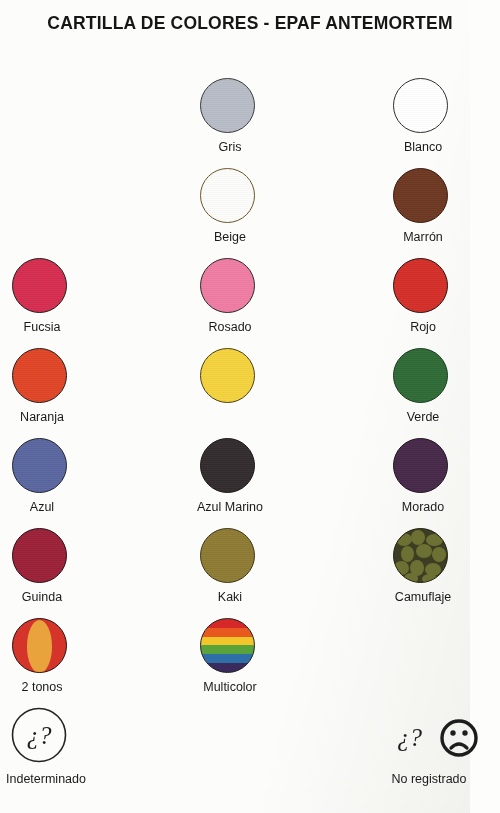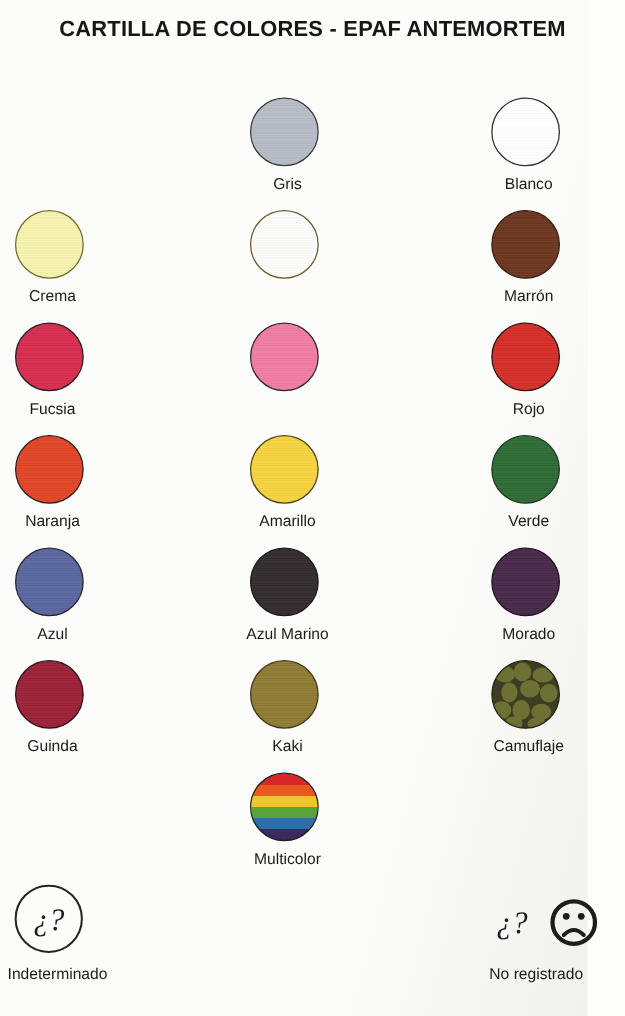--- a/index.html
+++ b/index.html
@@ -152,55 +152,52 @@
         <div class="swatch solid" id="sw-0-1" style="border: 1.4px solid rgb(58, 58, 58); background: rgb(183, 188, 198);"></div>
         <div class="label">Gris</div>
       </div>
       <div class="cell c2">
         <div class="swatch solid" id="sw-0-2" style="border: 1.4px solid rgb(46, 46, 46); background: rgb(255, 255, 255);"></div>
         <div class="label">Blanco</div>
       </div>
     </div>
 
     <div class="row">
-      <div class="cell c0">
-        <div class="swatch solid" id="sw-1-0" style="border: 1.4px solid rgb(109, 106, 42); background: rgb(247, 244, 176);"></div>
-        <div class="label">Crema</div>
-      </div>
       <div class="cell c1">
         <div class="swatch solid" id="sw-1-1" style="border: 1.4px solid rgb(109, 85, 38);"></div>
+        <div class="label">Beige</div>
       </div>
       <div class="cell c2">
         <div class="swatch solid" id="sw-1-2" style="border: 1.4px solid rgb(58, 28, 16); background: rgb(109, 56, 34);"></div>
         <div class="label">Marrón</div>
       </div>
     </div>
 
     <div class="row">
       <div class="cell c0">
         <div class="swatch solid" id="sw-2-0" style="border: 1.4px solid rgb(31, 31, 31); background: rgb(214, 45, 79);"></div>
         <div class="label">Fucsia</div>
       </div>
       <div class="cell c1">
         <div class="swatch solid" id="sw-2-1" style="border: 1.4px solid rgb(42, 42, 42); background: rgb(240, 124, 164);"></div>
+        <div class="label">Rosado</div>
       </div>
       <div class="cell c2">
         <div class="swatch solid" id="sw-2-2" style="border: 1.4px solid rgb(42, 18, 16); background: rgb(212, 47, 40);"></div>
         <div class="label">Rojo</div>
       </div>
     </div>
 
     <div class="row">
       <div class="cell c0">
         <div class="swatch solid" id="sw-3-0" style="border: 1.4px solid rgb(39, 32, 28); background: rgb(224, 69, 38);"></div>
         <div class="label">Naranja</div>
       </div>
       <div class="cell c1">
         <div class="swatch solid" id="sw-3-1" style="border: 1.4px solid rgb(74, 63, 22); background: rgb(244, 211, 62);"></div>
-        <div class="label">Amarillo</div>
       </div>
       <div class="cell c2">
         <div class="swatch solid" id="sw-3-2" style="border: 1.4px solid rgb(27, 58, 31); background: rgb(47, 107, 54);"></div>
         <div class="label">Verde</div>
       </div>
     </div>
 
     <div class="row">
       <div class="cell c1">
         <div class="swatch solid" id="sw-4-1" style="border: 1.4px solid rgb(27, 23, 25); background: rgb(51, 44, 46);"></div>
@@ -237,20 +234,26 @@
           <span class="blob" style="left: 16px; top: 31px; width: 14px; height: 16px; background: rgb(109, 112, 51);"></span>
           <span class="blob" style="left: 31px; top: 34px; width: 16px; height: 13px; background: rgb(109, 112, 51);"></span>
           <span class="blob" style="left: 10px; top: 44px; width: 14px; height: 11px; background: rgb(109, 112, 51);"></span>
           <span class="blob" style="left: 28px; top: 45px; width: 15px; height: 10px; background: rgb(109, 112, 51);"></span>
         </div>
         <div class="label">Camuflaje</div>
       </div>
     </div>
 
     <div class="row">
+      <div class="cell c0">
+        <div class="swatch sw-dostonos" id="sw-6-0" style="border: 1.4px solid rgb(42, 18, 16); background: rgb(213, 52, 43);">
+          <span class="lens" style="background: rgb(232, 163, 60);"></span>
+        </div>
+        <div class="label">2 tonos</div>
+      </div>
       <div class="cell c1">
         <div class="swatch sw-multicolor" id="sw-6-1" style="border: 1.4px solid rgb(31, 31, 31); background: linear-gradient(rgb(214, 40, 40) 0%, rgb(214, 40, 40) 16.67%, rgb(232, 89, 31) 16.67%, rgb(232, 89, 31) 33.33%, rgb(242, 197, 42) 33.33%, rgb(242, 197, 42) 50%, rgb(90, 162, 58) 50%, rgb(90, 162, 58) 66.67%, rgb(47, 111, 168) 66.67%, rgb(47, 111, 168) 83.33%, rgb(58, 42, 94) 83.33%, rgb(58, 42, 94) 100%);"></div>
         <div class="label">Multicolor</div>
       </div>
       <div class="cell c2"></div>
     </div>
 
     <div class="row sym-row">
 
       <div class="cell c0">

